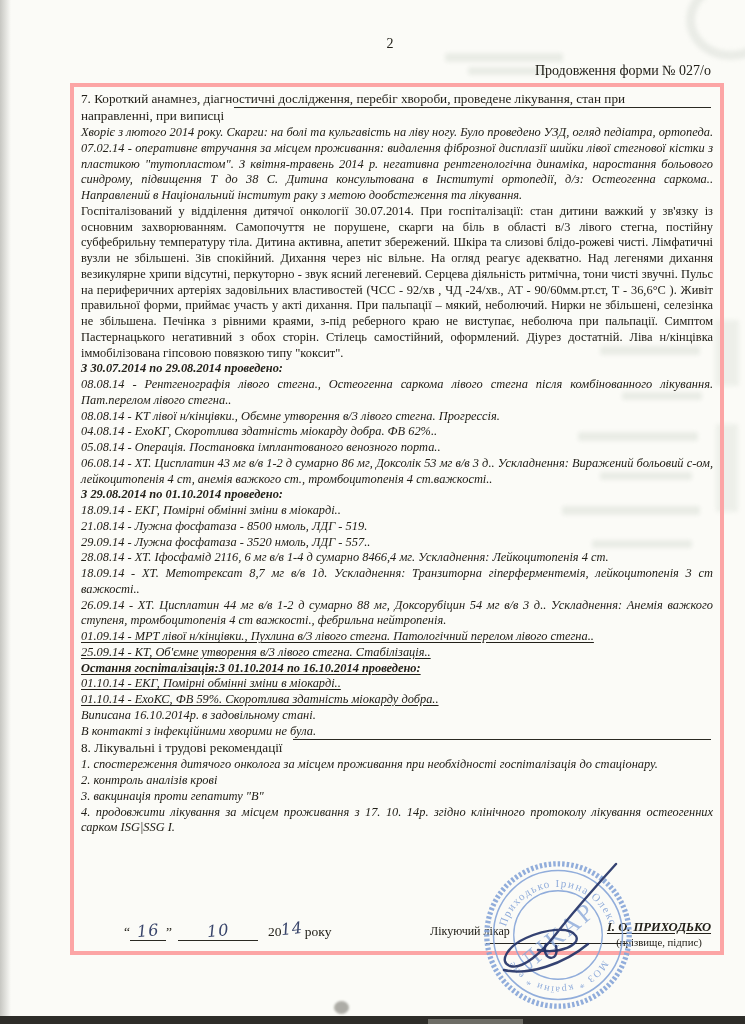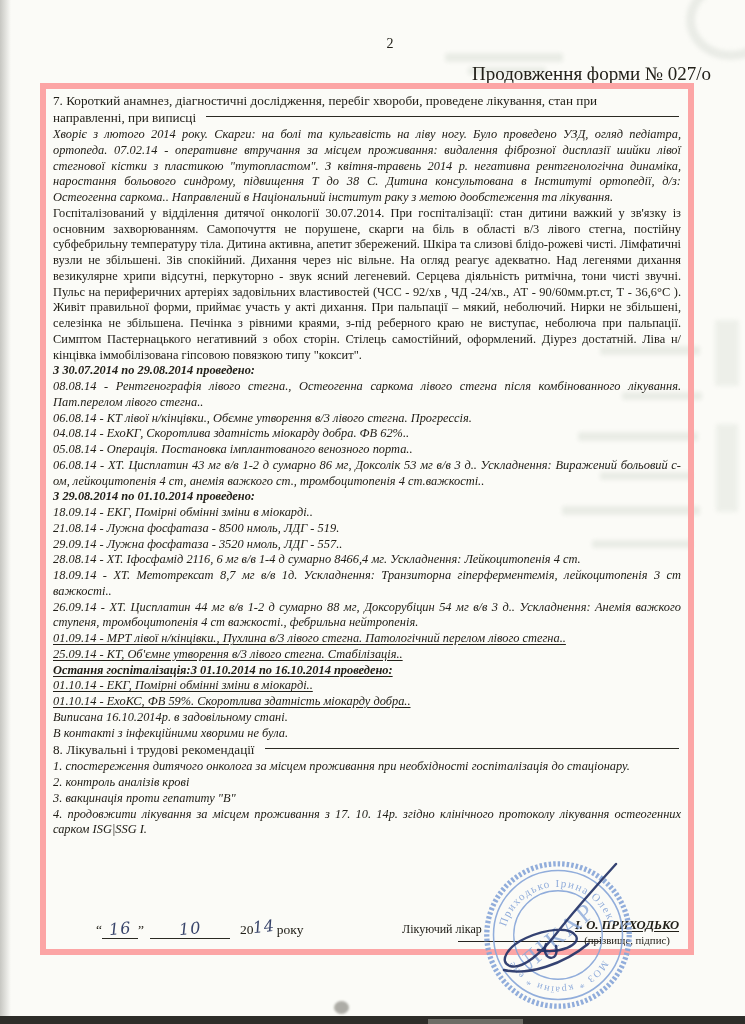--- a/index.html
+++ b/index.html
@@ -9,28 +9,28 @@
     --text:#222019;
   }
   html,body{margin:0;padding:0;background:#8f8e8a;}
   .scan{
     position:relative;width:745px;height:1024px;margin:0 auto;
     background:var(--paper);overflow:hidden;
     font-family:"Liberation Serif","DejaVu Serif",serif;color:var(--text);
   }
   
   .page-number{position:absolute;top:36px;left:33px;width:714px;text-align:center;font-size:14px;}
-  .form-cont{position:absolute;top:63px;right:34px;font-size:19px;}
+  .form-cont{position:absolute;top:63px;right:34px;font-size:14px;}
   
   .main-box{
-    position:absolute;left:40px;top:83px;width:654px;height:872px;
-    border:6px solid #fca5a5;box-sizing:border-box;padding:3px 7px 0 7px;overflow:hidden;
+    position:absolute;left:70px;top:83px;width:654px;height:872px;
+    border:4px solid #fca5a5;box-sizing:border-box;padding:3px 7px 0 7px;overflow:hidden;
   }
   .sec-title{font-size:13.2px;line-height:17px;font-style:normal;}
-  .title-row{display:flex;align-items:center;font-size:13.2px;line-height:17px;}
+  .title-row{display:flex;align-items:flex-start;font-size:13.2px;line-height:17px;}
   .title-row .fill-line{flex:1;border-bottom:1.5px solid #2a2922;margin:0 2px 3px 10px;}
   .body-lines{margin-top:1px;}
   .line{font-size:12.4px;line-height:15.75px;text-align:justify;}
   .line.it{font-style:italic;}
   .line.bi{font-style:italic;font-weight:bold;}
   .line.u{text-decoration:underline;text-underline-offset:2px;}
   .line.rg{font-style:normal;}
   
   .date-row{position:absolute;left:50px;bottom:10px;font-size:13.5px;white-space:nowrap;}
   .slot{display:inline-block;border-bottom:1.3px solid #2a2922;text-align:center;}
@@ -89,21 +89,21 @@
     <div class="title-row">
       <span>направленні, при виписці</span>
       <span class="fill-line"></span>
     </div>
 
     <div class="body-lines">
         <div class="line it">Хворіє з лютого 2014 року. Скарги: на болі та кульгавість на ліву ногу. Було проведено УЗД, огляд педіатра, ортопеда. 07.02.14 - оперативне втручання за місцем проживання: видалення фіброзної дисплазії шийки лівої стегнової кістки з пластикою "тутопластом". З квітня-травень 2014 р. негативна рентгенологічна динаміка, наростання больового синдрому, підвищення Т до 38 С. Дитина консультована в Інституті ортопедії, д/з: Остеогенна саркома.. Направлений в Національний інститут раку з метою дообстеження та лікування.</div>
         <div class="line rg">Госпіталізований у відділення дитячої онкології 30.07.2014. При госпіталізації: стан дитини важкий у зв'язку із основним захворюванням. Самопочуття не порушене, скарги на біль в області в/3 лівого стегна, постійну субфебрильну температуру тіла. Дитина активна, апетит збережений. Шкіра та слизові блідо-рожеві чисті. Лімфатичні вузли не збільшені. Зів спокійний. Дихання через ніс вільне. На огляд реагує адекватно. Над легенями дихання везикулярне хрипи відсутні, перкуторно - звук ясний легеневий. Серцева діяльність ритмічна, тони чисті звучні. Пульс на периферичних артеріях задовільних властивостей (ЧСС - 92/хв , ЧД -24/хв., АТ - 90/60мм.рт.ст, Т - 36,6°С ). Живіт правильної форми, приймає участь у акті дихання. При пальпації – мякий, неболючий. Нирки не збільшені, селезінка не збільшена. Печінка з рівними краями, з-під реберного краю не виступає, неболюча при пальпації. Симптом Пастернацького негативний з обох сторін. Стілець самостійний, оформлений. Діурез достатній. Ліва н/кінцівка іммобілізована гіпсовою повязкою типу "коксит".</div>
         <div class="line bi">З 30.07.2014 по 29.08.2014 проведено:</div>
         <div class="line it">08.08.14 - Рентгенографія лівого стегна., Остеогенна саркома лівого стегна після комбінованного лікування. Пат.перелом лівого стегна..</div>
-        <div class="line it">06.08.14 - КТ лівої н/кінцівки., Обємне утворення в/3 лівого стегна. Прогрессія.</div>
+        <div class="line it">08.08.14 - КТ лівої н/кінцівки., Обємне утворення в/3 лівого стегна. Прогрессія.</div>
         <div class="line it">04.08.14 - ЕхоКГ, Скоротлива здатність міокарду добра. ФВ 62%..</div>
         <div class="line it">05.08.14 - Операція. Постановка імплантованого венозного порта..</div>
         <div class="line it">06.08.14 - ХТ. Цисплатин 43 мг в/в 1-2 д сумарно 86 мг, Доксолік 53 мг в/в 3 д.. Ускладнення: Виражений больовий с-ом, лейкоцитопенія 4 ст, анемія важкого ст., тромбоцитопенія 4 ст.важкості..</div>
         <div class="line bi">З 29.08.2014 по 01.10.2014 проведено:</div>
         <div class="line it">18.09.14 - ЕКГ, Помірні обмінні зміни в міокарді..</div>
         <div class="line it">21.08.14 - Лужна фосфатаза - 8500 нмоль, ЛДГ - 519.</div>
         <div class="line it">29.09.14 - Лужна фосфатаза - 3520 нмоль, ЛДГ - 557..</div>
         <div class="line it">28.08.14 - ХТ. Іфосфамід 2116, 6 мг в/в 1-4 д сумарно 8466,4 мг. Ускладнення: Лейкоцитопенія 4 ст.</div>
         <div class="line it">18.09.14 - ХТ. Метотрексат 8,7 мг в/в 1д. Ускладнення: Транзиторна гіперферментемія, лейкоцитопенія 3 ст важкості..</div>
         <div class="line it">26.09.14 - ХТ. Цисплатин 44 мг в/в 1-2 д сумарно 88 мг, Доксорубіцин 54 мг в/в 3 д.. Ускладнення: Анемія важкого ступеня, тромбоцитопенія 4 ст важкості., фебрильна нейтропенія.</div>

